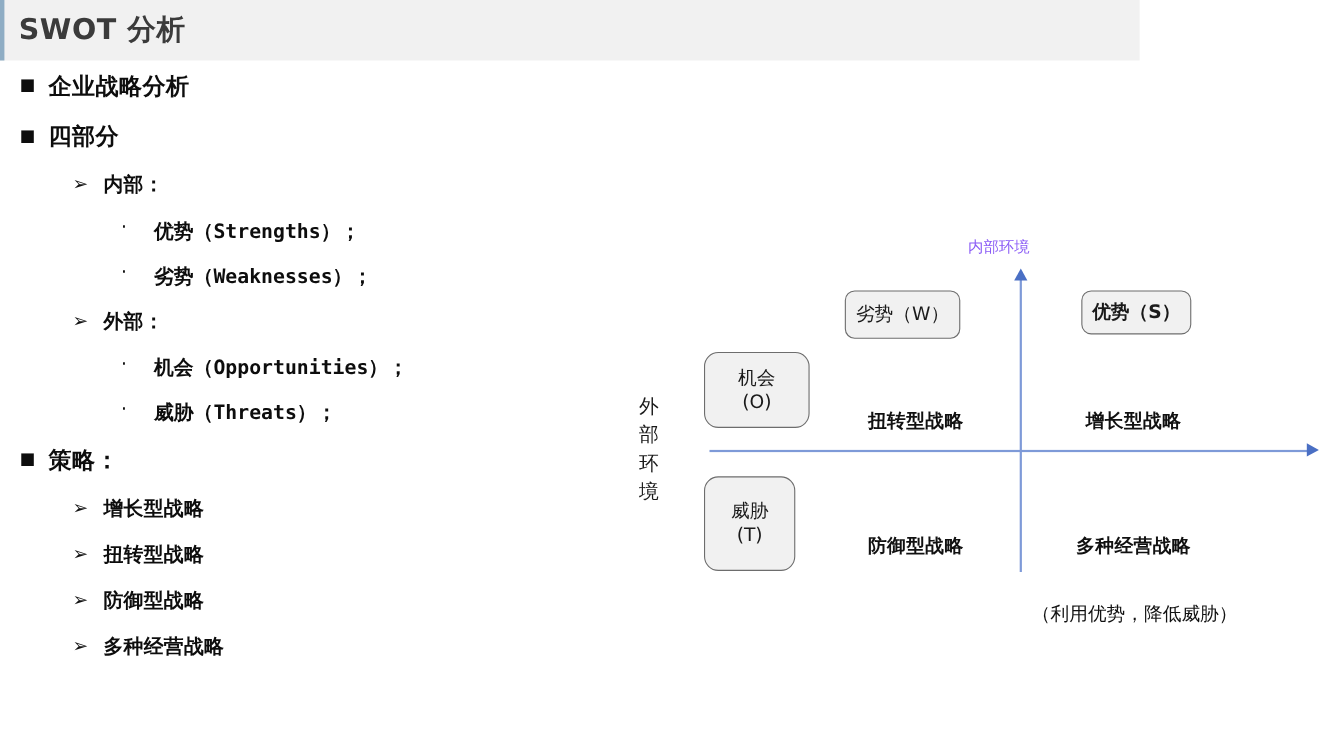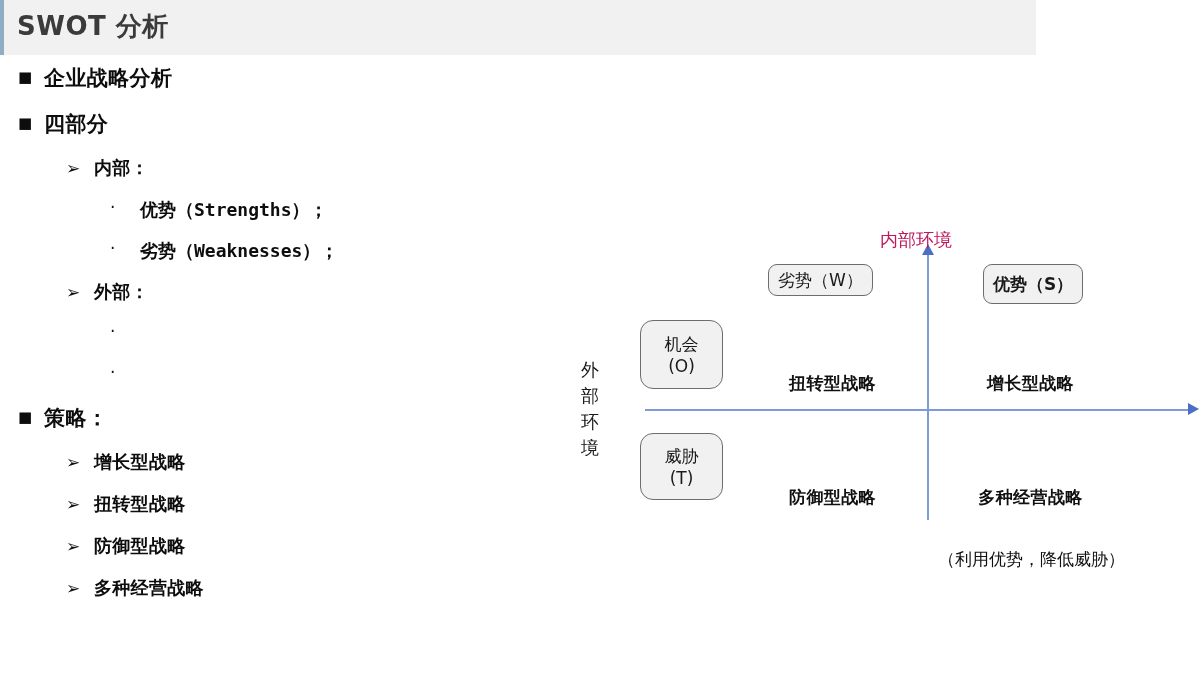--- a/index.html
+++ b/index.html
@@ -168,24 +168,24 @@
     top: 244px;
     width: 0; height: 0;
     border-bottom: 11px solid #4a6fc4;
     border-left: 6px solid transparent;
     border-right: 6px solid transparent;
   }
 
   .axis-label-top {
     position: absolute;
     left: 320px;
-    top: 228px;
-    font-size: 18px;
-    white-space: pre;
-    color: #be185d;
+    top: 216px;
+    font-size: 14px;
+    white-space: pre;
+    color: #8b5cf6;
   }
   .axis-label-left {
     position: absolute;
     left: 18px;
     top: 357px;
     width: 24px;
     font-size: 18px;
     line-height: 26px;
     text-align: center;
     color: #1a1a1a;
@@ -200,24 +200,24 @@
     box-sizing: border-box;
     display: flex;
     align-items: center;
     justify-content: center;
     text-align: center;
     font-size: 17px;
     line-height: 22px;
     color: #1a1a1a;
     white-space: pre;
   }
-  .tag-w { left: 208px; top: 264px; width: 105px; height: 32px; }
+  .tag-w { left: 208px; top: 264px; width: 105px; height: 44px; }
   .tag-s { left: 423px; top: 264px; width: 100px; height: 40px; font-weight: bold; }
-  .tag-o { left: 80px;  top: 320px; width: 83px;  height: 69px; border-radius: 13px; }
-  .tag-t { left: 80px;  top: 433px; width: 83px;  height: 67px; border-radius: 13px; }
+  .tag-o { left: 80px;  top: 320px; width: 96px;  height: 69px; border-radius: 13px; }
+  .tag-t { left: 80px;  top: 433px; width: 83px;  height: 86px; border-radius: 13px; }
 
   .quad {
     position: absolute;
     text-align: center;
     white-space: pre;
     color: #111;
   }
   .quad .q-title {
     font-size: 17px;
     font-weight: 700;
@@ -269,24 +269,26 @@
     <span class="li-text">劣势（Weaknesses）；</span>
   </div>
 
   <div class="li lvl2">
     <span class="li-marker">➢</span>
     <span class="li-text">外部：</span>
   </div>
 
   <div class="li lvl3">
     <span class="li-marker">·</span>
+    <span class="li-text">机会（Opportunities）；</span>
   </div>
 
   <div class="li lvl3">
     <span class="li-marker">·</span>
+    <span class="li-text">威胁（Threats）；</span>
   </div>
 
   <div class="li lvl1">
     <span class="li-marker">■</span>
     <span class="li-text">策略：</span>
   </div>
 
   <div class="li lvl2">
     <span class="li-marker">➢</span>
     <span class="li-text">增长型战略</span>

